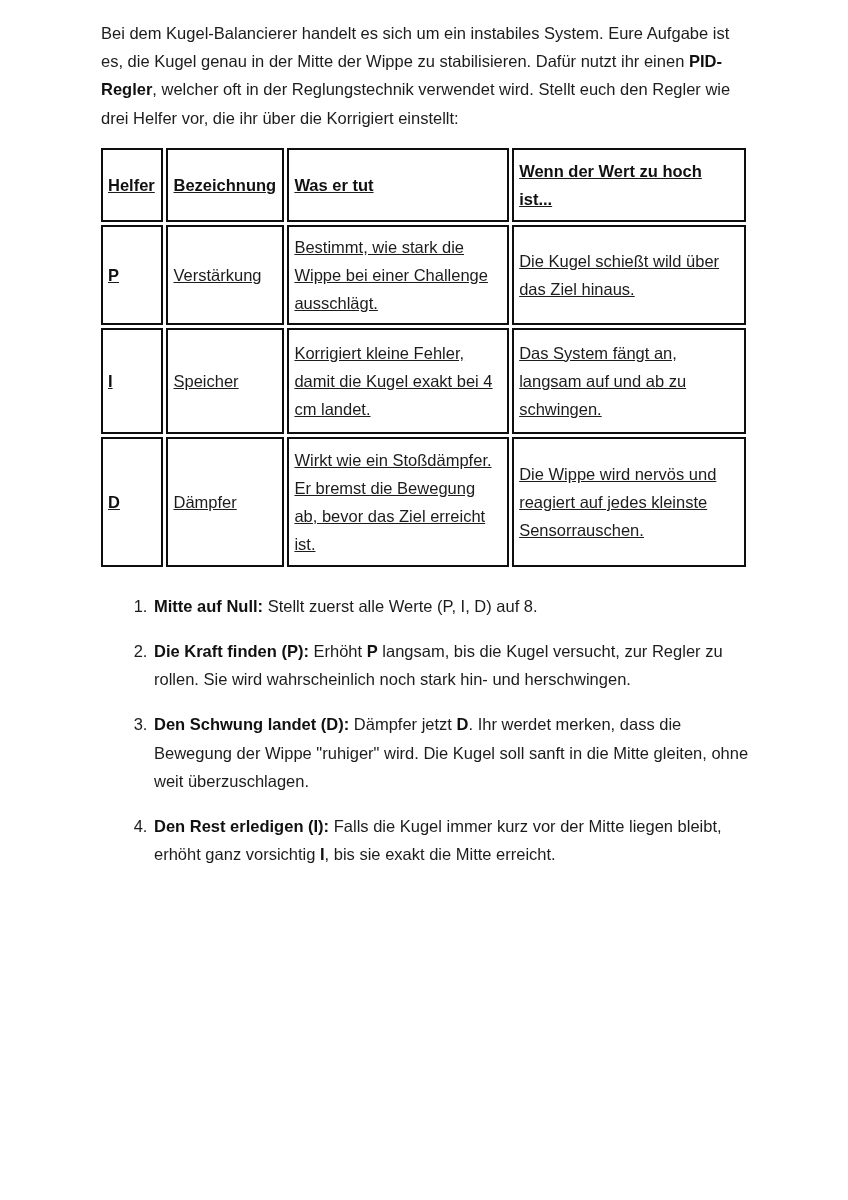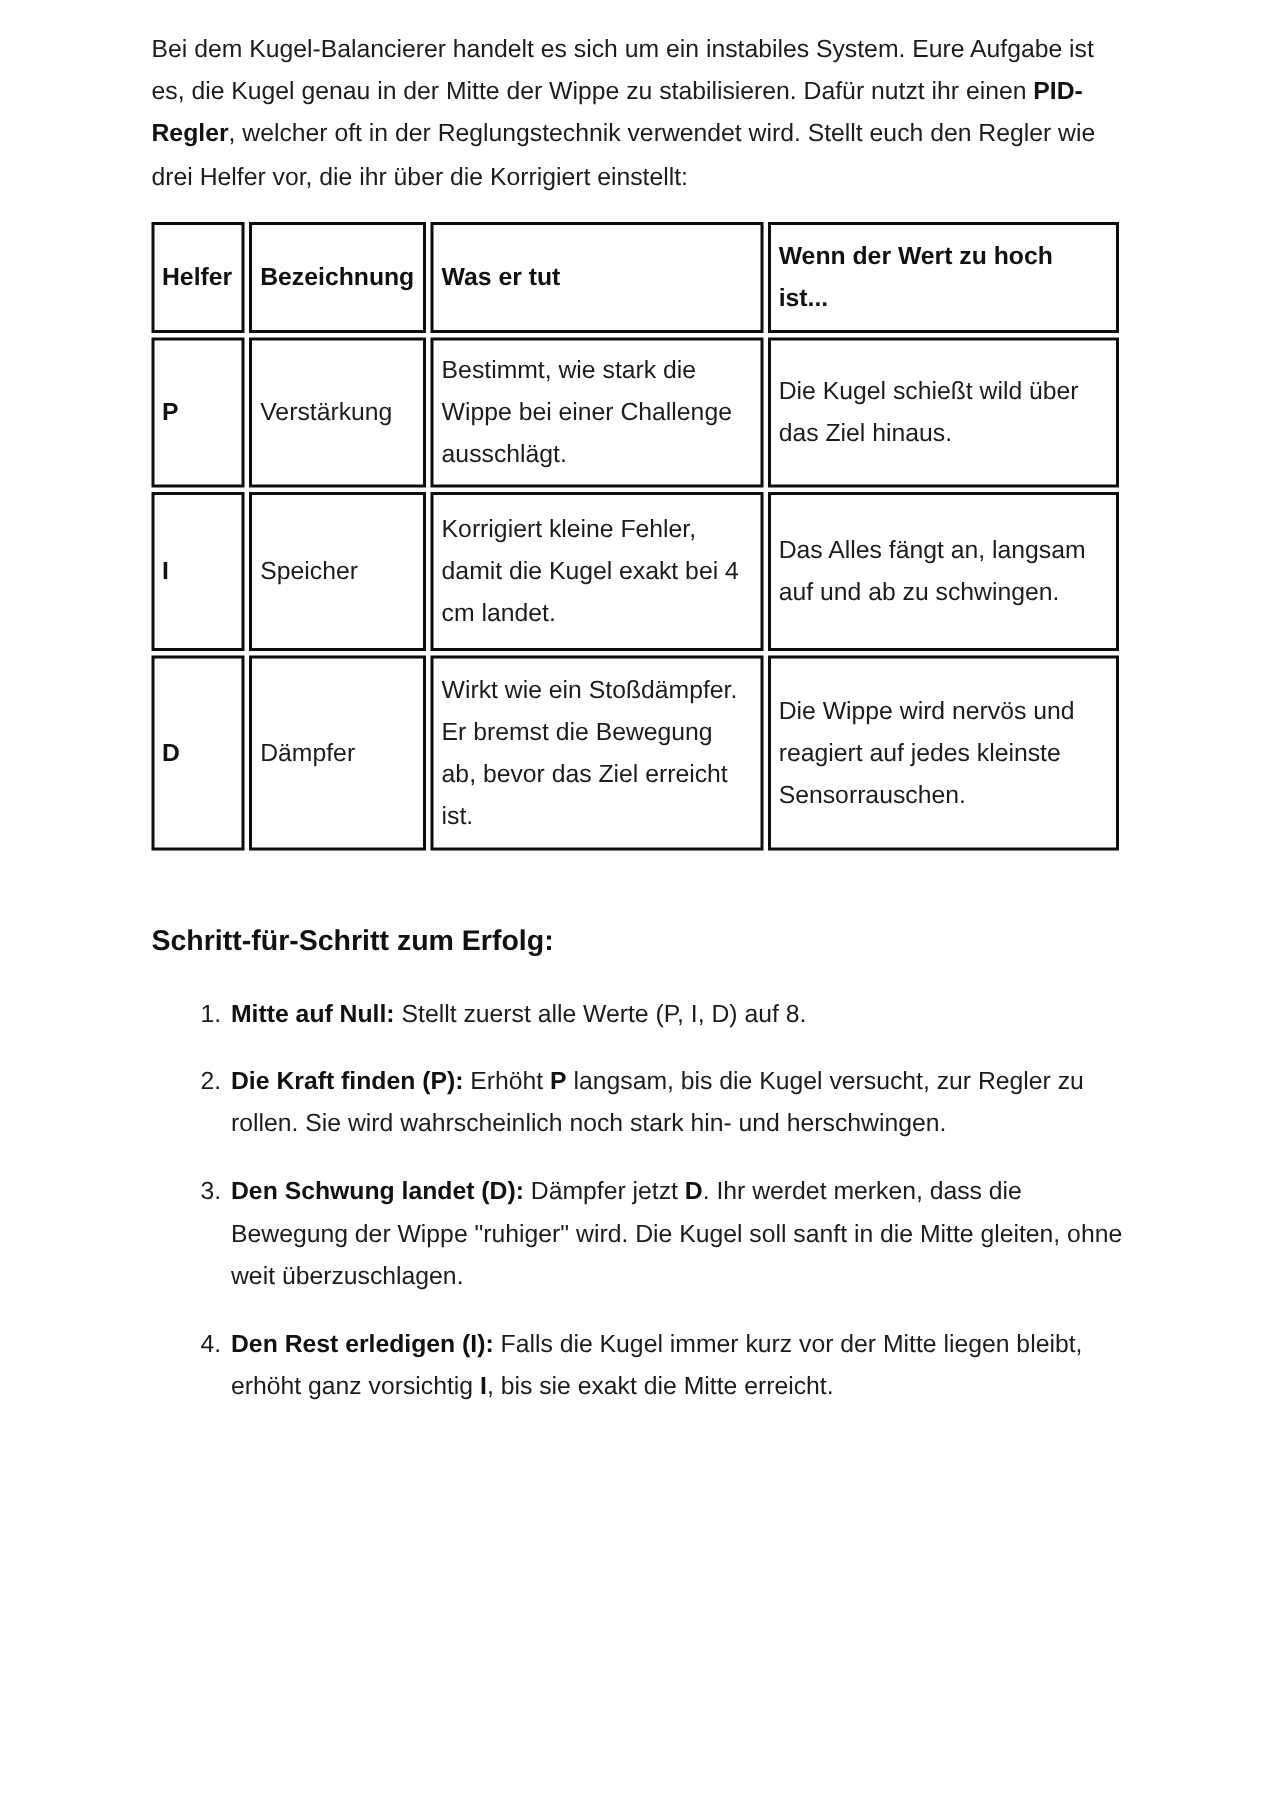--- a/index.html
+++ b/index.html
@@ -30,20 +30,21 @@
     line-height: 28.2px;
     margin: 19px 0 0 0;
     color: #1c1c1c;
   }
   table.pid-table {
     border-collapse: separate;
     border-spacing: 3px;
     table-layout: fixed;
     width: 651px;
     margin: 13px 0 0 -3px;
+    text-decoration: underline;
   }
   table.pid-table th, table.pid-table td {
     border: 2px solid #0e0e0e;
     padding: 4px 5px;
     font-size: 16.5px;
     line-height: 28px;
     vertical-align: middle;
     word-wrap: break-word;
     background: #ffffff;
   }
@@ -103,32 +104,31 @@
         <tr class="row-p">
           <td class="c-helfer">P</td>
           <td class="c-bezeichnung">Verstärkung</td>
           <td class="c-was_er_tut">Bestimmt, wie stark die Wippe bei einer Challenge ausschlägt.</td>
           <td class="c-wenn_zu_hoch">Die Kugel schießt wild über das Ziel hinaus.</td>
         </tr>
         <tr class="row-i">
           <td class="c-helfer">I</td>
           <td class="c-bezeichnung">Speicher</td>
           <td class="c-was_er_tut">Korrigiert kleine Fehler, damit die Kugel exakt bei 4 cm landet.</td>
-          <td class="c-wenn_zu_hoch">Das Alles fängt an, langsam auf und ab zu schwingen.</td>
+          <td class="c-wenn_zu_hoch">Das System fängt an, langsam auf und ab zu schwingen.</td>
         </tr>
         <tr class="row-d">
           <td class="c-helfer">D</td>
           <td class="c-bezeichnung">Dämpfer</td>
           <td class="c-was_er_tut">Wirkt wie ein Stoßdämpfer. Er bremst die Bewegung ab, bevor das Ziel erreicht ist.</td>
           <td class="c-wenn_zu_hoch">Die Wippe wird nervös und reagiert auf jedes kleinste Sensorrauschen.</td>
         </tr>
       </tbody>
   </table>
 
-  <h2 class="steps-heading">Schritt-für-Schritt zum Erfolg:</h2>
 
   <ol class="steps">
       <li><strong>Mitte auf Null:</strong><span> Stellt zuerst alle Werte (P, I, D) auf 8.</span></li>
       <li><strong>Die Kraft finden (P):</strong><span> Erhöht </span><strong>P</strong><span> langsam, bis die Kugel versucht, zur Regler zu rollen. Sie wird wahrscheinlich noch stark hin- und herschwingen.</span></li>
       <li><strong>Den Schwung landet (D):</strong><span> Dämpfer jetzt </span><strong>D</strong><span>. Ihr werdet merken, dass die Bewegung der Wippe "ruhiger" wird. Die Kugel soll sanft in die Mitte gleiten, ohne weit überzuschlagen.</span></li>
       <li><strong>Den Rest erledigen (I):</strong><span> Falls die Kugel immer kurz vor der Mitte liegen bleibt, erhöht ganz vorsichtig </span><strong>I</strong><span>, bis sie exakt die Mitte erreicht.</span></li>
     </ol>
 
 </div>
 

